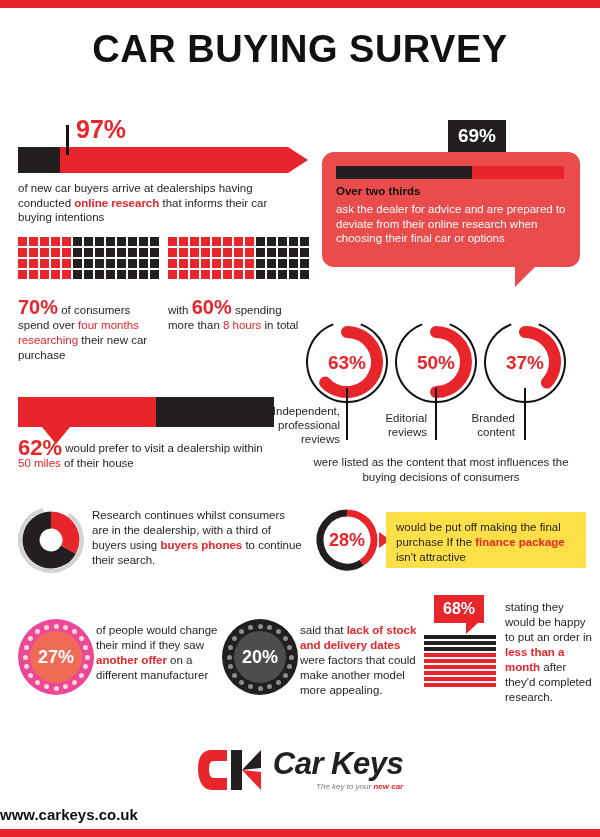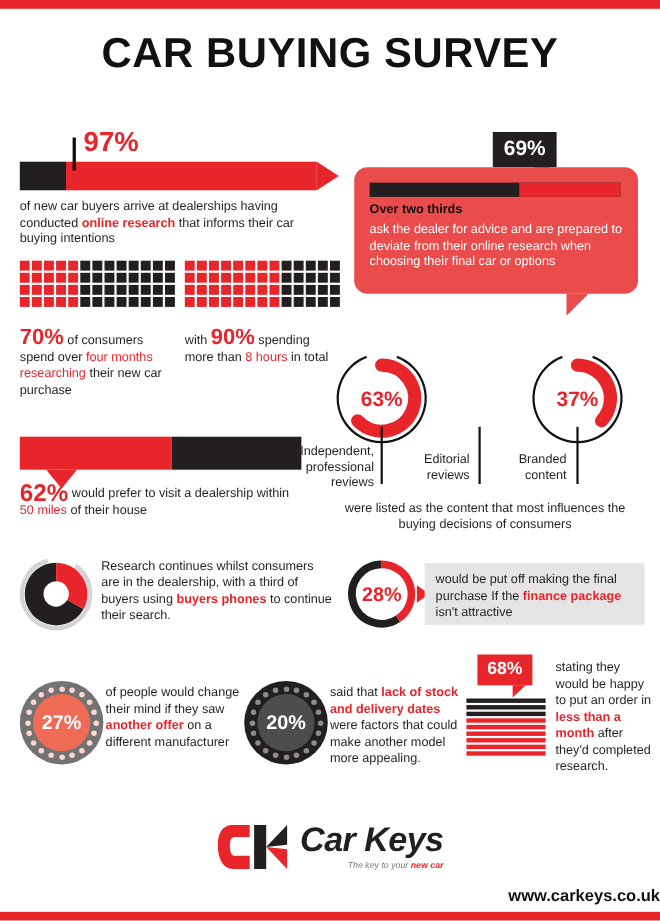--- a/index.html
+++ b/index.html
@@ -76,29 +76,29 @@
   
   .mob{position:absolute;left:16px;top:505px;width:70px;height:70px;}
   .capmob{position:absolute;left:92px;top:508px;width:210px;font-size:11.5px;line-height:15px;}
 
   
   .r28{position:absolute;left:313px;top:506px;width:68px;height:68px;}
   .r28 .pct{position:absolute;left:0;top:0;width:68px;height:68px;line-height:68px;text-align:center;
     font-size:18px;font-weight:bold;color:#e8252a;}
   .r28 .nib{position:absolute;left:66px;top:26px;width:0;height:0;
     border-top:8px solid transparent;border-bottom:8px solid transparent;border-left:11px solid #e8252a;}
-  .box28{position:absolute;left:386px;top:512px;width:200px;height:56px;background:#e5e5e5;}
+  .box28{position:absolute;left:386px;top:512px;width:200px;height:56px;background:#fde047;}
   .box28 .t{position:absolute;left:10px;top:8px;width:180px;font-size:11.5px;line-height:15px;}
 
   
   .badge{position:absolute;width:76px;height:76px;border-radius:50%;}
   .badge .inner{position:absolute;left:12px;top:12px;width:52px;height:52px;border-radius:50%;}
   .badge .pct{position:absolute;left:0;top:0;width:76px;height:76px;line-height:76px;text-align:center;
     font-size:18px;font-weight:bold;color:#ffffff;}
-  .b27{left:18px;top:619px;background:#737373;}
+  .b27{left:18px;top:619px;background:#ec4899;}
   .b27 .inner{background:#ef6b56;}
   .b20{left:222px;top:619px;background:#231f20;}
   .b20 .inner{background:#4d4d4d;}
   .cap27{position:absolute;left:96px;top:623px;width:122px;font-size:11.5px;line-height:15px;}
   .cap20{position:absolute;left:300px;top:623px;width:122px;font-size:11.5px;line-height:15px;}
 
   
   .tag68{position:absolute;left:434px;top:595px;width:50px;height:28px;background:#e8252a;}
   .tag68 .t{position:absolute;left:0;top:0;width:50px;height:28px;line-height:28px;text-align:center;
     font-size:16px;font-weight:bold;color:#ffffff;}
@@ -107,21 +107,21 @@
   .stripes{position:absolute;left:424px;top:635px;width:72px;}
   .stripes i{display:block;width:72px;height:4px;margin-bottom:2px;}
   .cap68{position:absolute;left:505px;top:600px;width:92px;font-size:11.5px;line-height:15px;}
 
   
   .logo{position:absolute;left:0;top:748px;width:600px;text-align:center;}
   .logo-row{display:inline-flex;align-items:flex-start;gap:10px;}
   .logo-name{font-size:31px;font-weight:bold;font-style:italic;color:#231f20;letter-spacing:-0.5px;line-height:1;}
   .logo-tag{font-size:8px;font-style:italic;color:#7a7a7a;text-align:right;margin-top:3px;}
   .logo-tag b{color:#e8252a;}
-  .url{position:absolute;left:0;top:806px;width:600px;text-align:right;font-size:15px;font-weight:bold;color:#111;}
+  .url{position:absolute;left:0;top:806px;width:600px;text-align:left;font-size:15px;font-weight:bold;color:#111;}
 
   .rt{color:#e8252a;font-weight:bold;}
   .rtn{color:#e8252a;}
 </style>
 </head>
 <body>
 
 <div class="page">
 
   <div class="topbar"></div>
@@ -258,37 +258,42 @@
       <i style="background: rgb(35, 31, 32);"></i>
       <i style="background: rgb(35, 31, 32);"></i>
       <i style="background: rgb(35, 31, 32);"></i>
     </div>
 
   <div class="cap40">
     <span class="bignum">70%</span><span> of consumers spend over </span><span class="rtn">four months researching</span><span> their new car purchase</span>
   </div>
 
   <div class="cap60">
-    <span>with </span><span class="bignum">90%</span><span> spending more than </span><span class="rtn">8 hours</span><span> in total</span>
+    <span>with </span><span class="bignum">60%</span><span> spending more than </span><span class="rtn">8 hours</span><span> in total</span>
   </div>
 
   <div class="b62">
     <div class="red"></div>
     <div class="blk"></div>
     <div class="nib"></div>
   </div>
   <div class="cap62">
     <span class="n">62%</span>
     <span>would prefer to visit a dealership within </span><span class="rtn">50 miles</span><span> of their house</span>
   </div>
 
   <div class="dwrap d1" id="donut0"><svg width="88" height="88" viewBox="0 0 88 88">
         <path d="M57.71591229821806 6.425091486104847 A40 40 0 1 1 30.284087701781953 6.42509148610484" stroke="#111" stroke-width="2" fill="none"></path>
         <path d="M44 14 A30 30 0 1 1 22.13094117735766 64.53641317786067" stroke="#e8252a" stroke-width="12" fill="none" stroke-linecap="round"></path>
         <text x="44" y="51" text-anchor="middle" font-family="&quot;Liberation Sans&quot;, sans-serif" font-size="19" font-weight="bold" fill="#e8252a">63%</text>
+      </svg></div>
+  <div class="dwrap d2" id="donut1"><svg width="88" height="88" viewBox="0 0 88 88">
+        <path d="M57.71591229821806 6.425091486104847 A40 40 0 1 1 30.284087701781953 6.42509148610484" stroke="#111" stroke-width="2" fill="none"></path>
+        <path d="M44 14 A30 30 0 0 1 44 74" stroke="#e8252a" stroke-width="12" fill="none" stroke-linecap="round"></path>
+        <text x="44" y="51" text-anchor="middle" font-family="&quot;Liberation Sans&quot;, sans-serif" font-size="19" font-weight="bold" fill="#e8252a">50%</text>
       </svg></div>
   <div class="dwrap d3" id="donut2"><svg width="88" height="88" viewBox="0 0 88 88">
         <path d="M57.71591229821806 6.425091486104847 A40 40 0 1 1 30.284087701781953 6.42509148610484" stroke="#111" stroke-width="2" fill="none"></path>
         <path d="M44 14 A30 30 0 0 1 65.86905882264234 64.53641317786067" stroke="#e8252a" stroke-width="12" fill="none" stroke-linecap="round"></path>
         <text x="44" y="51" text-anchor="middle" font-family="&quot;Liberation Sans&quot;, sans-serif" font-size="19" font-weight="bold" fill="#e8252a">37%</text>
       </svg></div>
   <div class="dstem ds1"></div>
   <div class="dstem ds2"></div>
   <div class="dstem ds3"></div>
   <div class="dlbl dl2">Editorial reviews</div>

